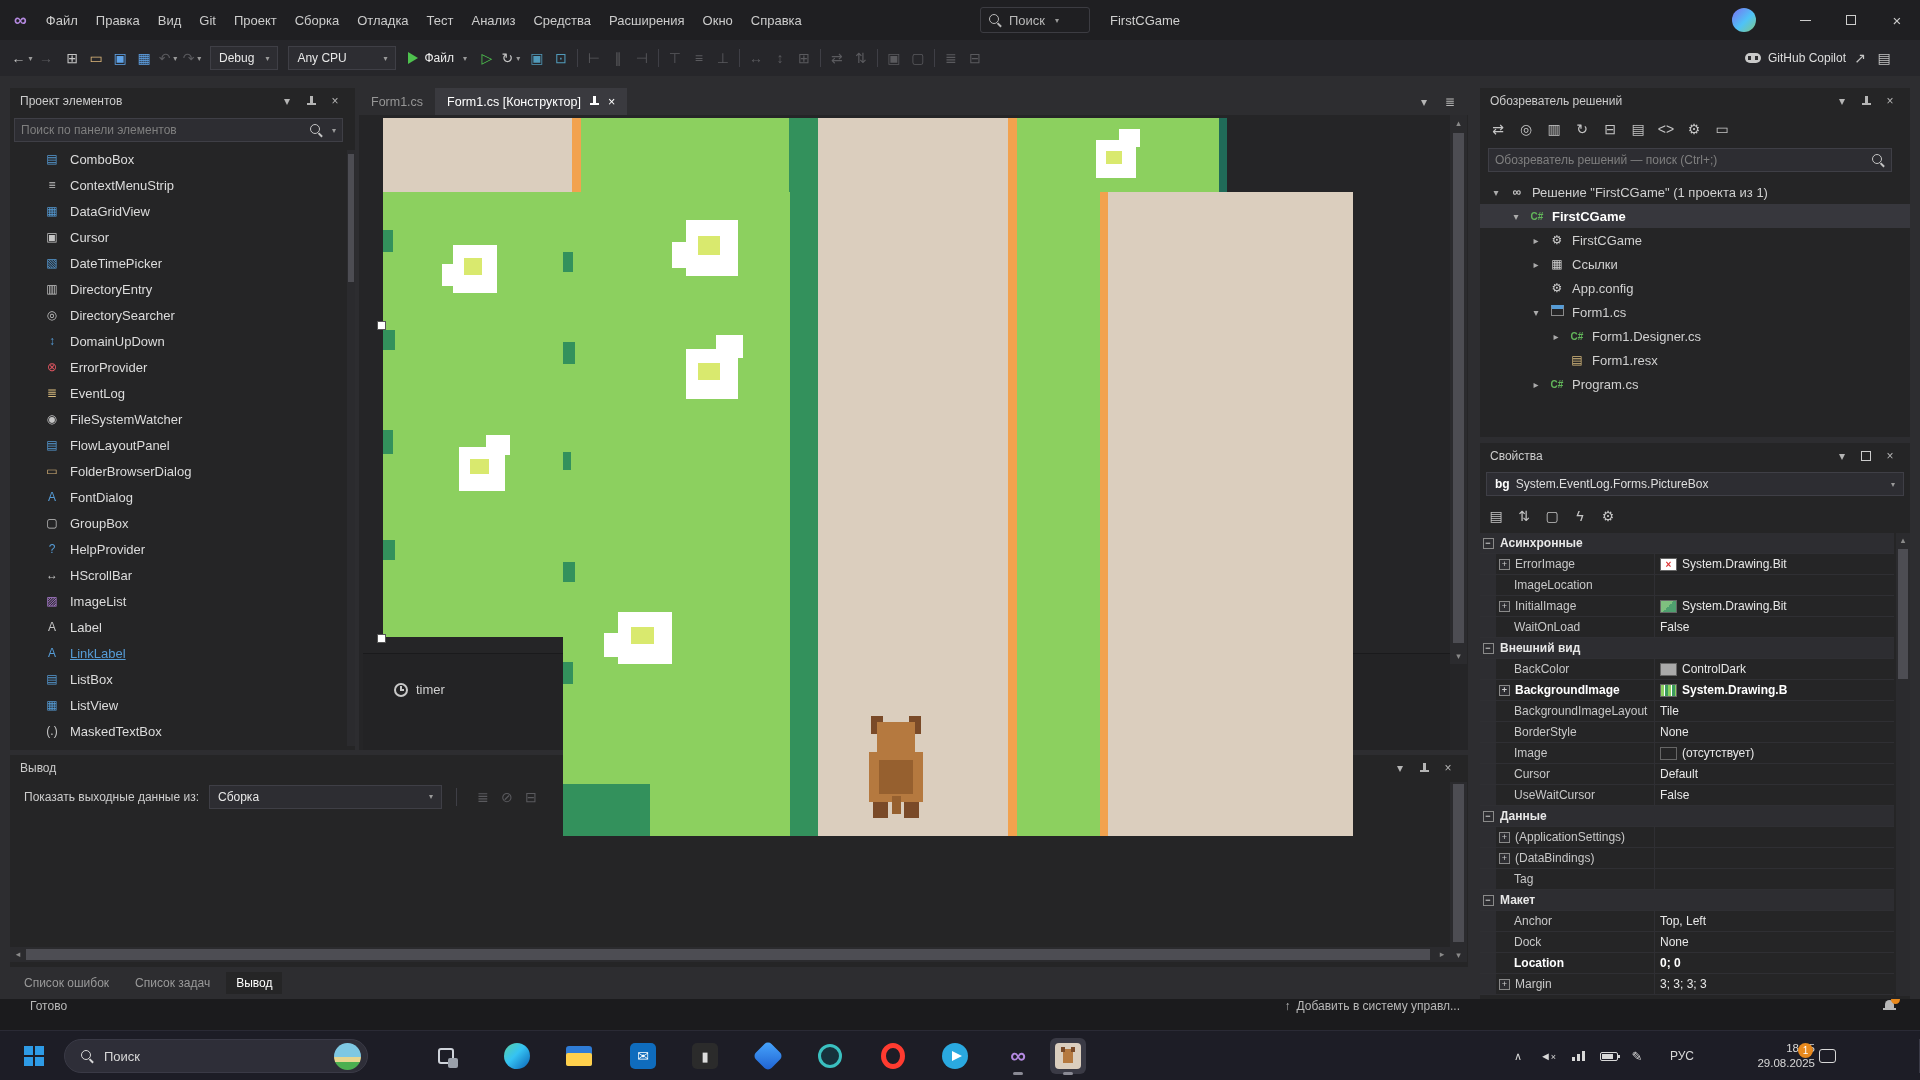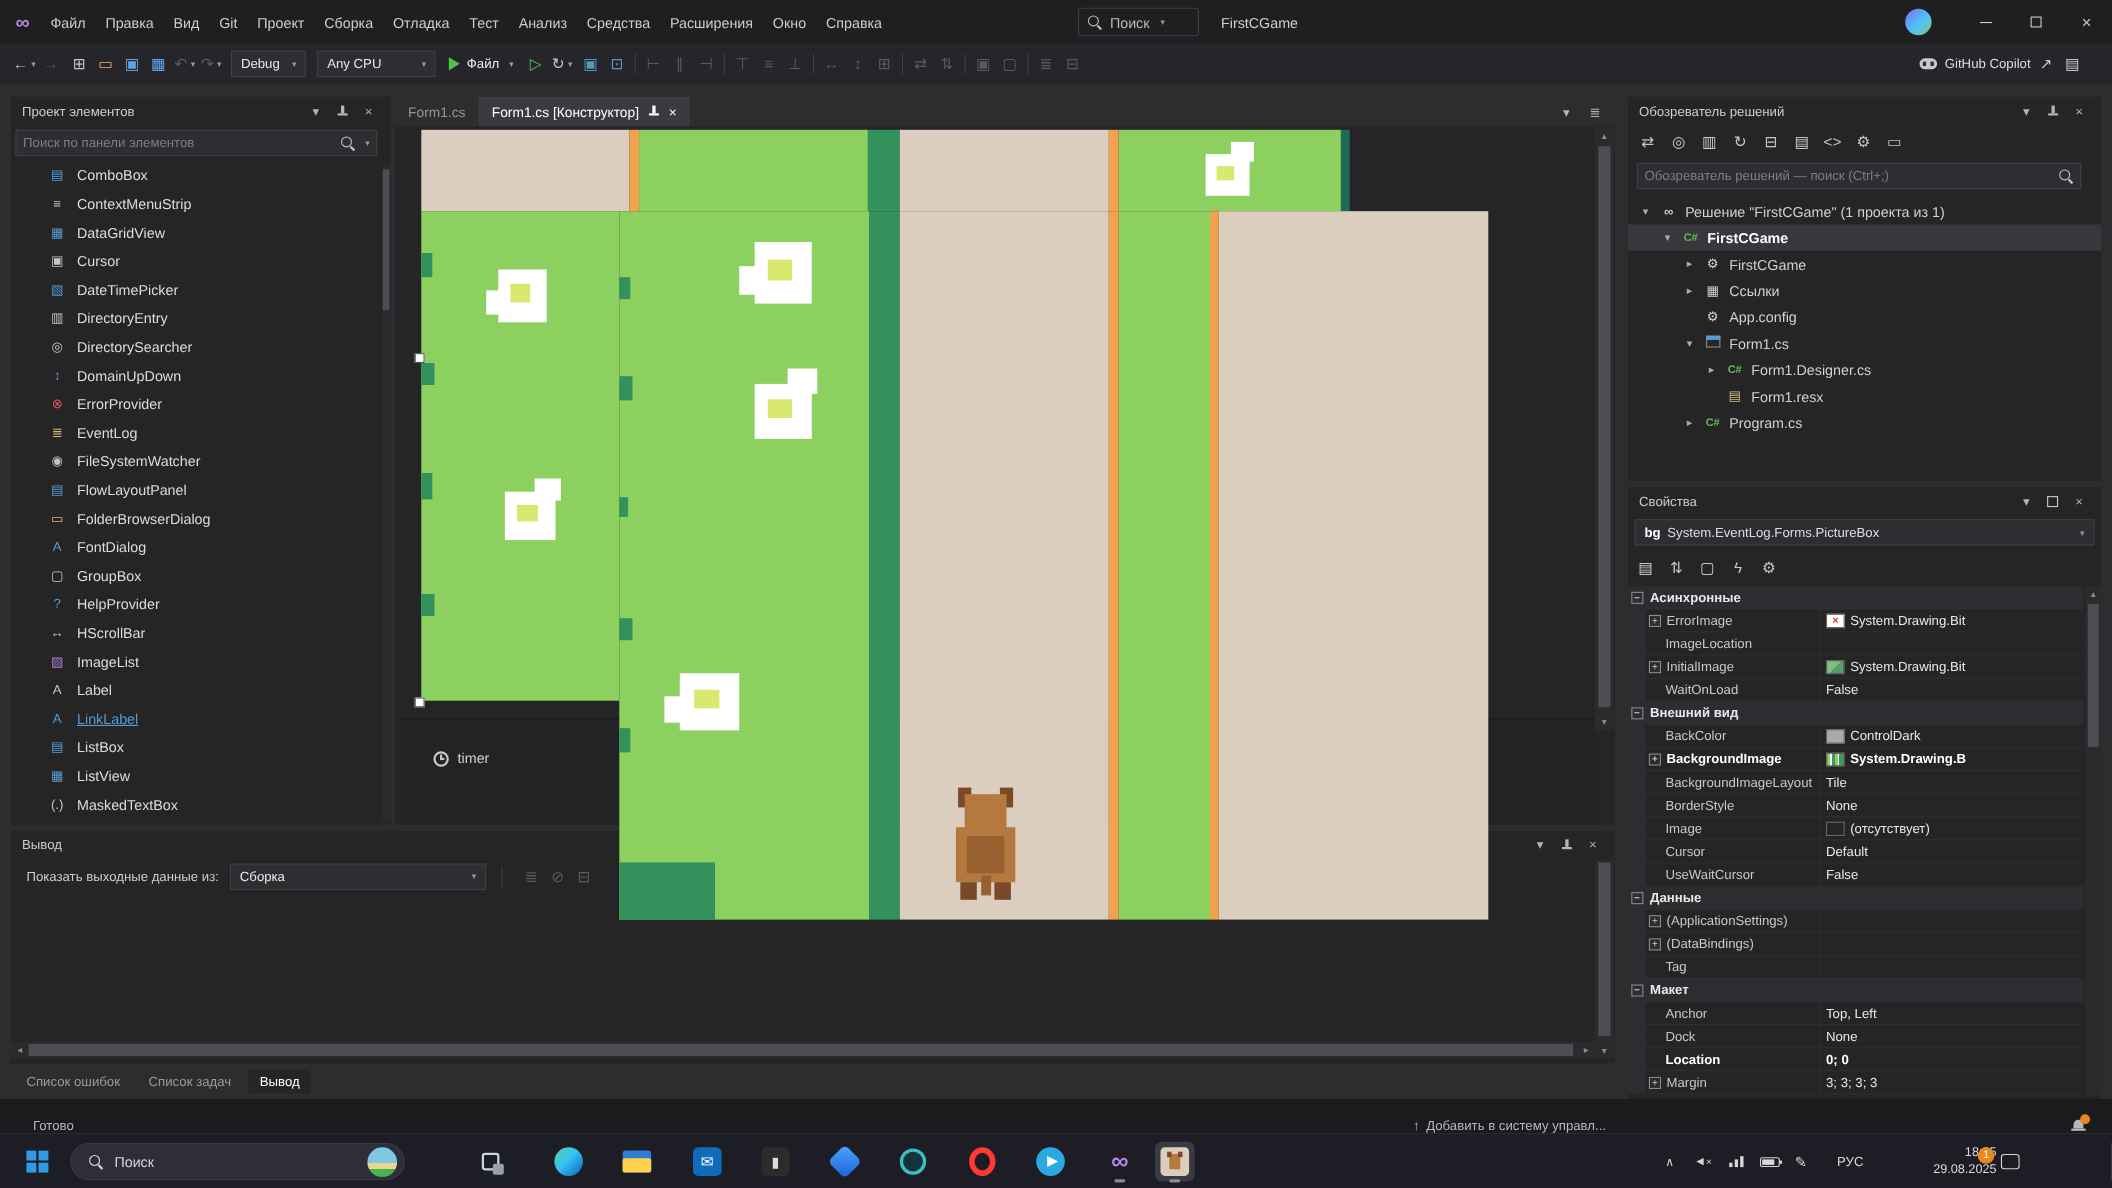--- a/index.html
+++ b/index.html
@@ -83,21 +83,21 @@
 #output-panel{left:10px;top:755px;width:1458px;height:212px}
 #out-controls{position:absolute;left:0;top:27px;width:100%;height:29px;display:flex;align-items:center;padding-left:14px;gap:10px;color:#cccccc;font-size:12px}
 #out-select{width:233px;height:24px;background:#2d2d32;border:1px solid #3f3f46;display:flex;align-items:center;padding:0 8px;color:#e8e8e8}
 #out-select .caret{margin-left:auto}
 .hsb{position:absolute;left:0;top:192px;width:1440px;height:15px;background:#2b2b2e}
 .hsb .sb-thumb{left:16px;top:2px;width:1404px;height:11px}
 
 #bottom-tabs{position:absolute;left:0;top:967px;width:1920px;height:32px;background:#2d2d30;display:flex;align-items:center;padding-left:14px;gap:6px}
 .btab{padding:4px 10px;font-size:12px;color:#9a9a9a}
 .btab.active{color:#ffffff;background:#252526}
-#statusbar{position:absolute;left:0;top:999px;width:1920px;height:31px;background:#1b1b1d;display:flex;align-items:flex-end;color:#b8b8b8;font-size:12px}
+#statusbar{position:absolute;left:0;top:999px;width:1920px;height:31px;background:#1b1b1d;display:flex;align-items:flex-start;color:#b8b8b8;font-size:12px}
 
 #solution-explorer{left:1480px;top:88px;width:430px;height:349px}
 #se-toolbar{position:absolute;left:6px;top:27px;height:28px;display:flex;align-items:center;gap:4px}
 #se-search{position:absolute;left:8px;top:60px;width:404px}
 #se-tree{position:absolute;left:0;top:92px;width:430px}
 .tree-row{height:24px;display:flex;align-items:center;gap:6px;color:#d0d0d0;font-size:13px}
 .tree-row.sel{background:#37373d}
 .tree-exp{width:12px;text-align:center;color:#ababab;font-size:10px}
 .tree-ico{width:18px;text-align:center;font-size:12px}
 .ico-cs{color:#62b65a;font-weight:bold;font-size:10px}

